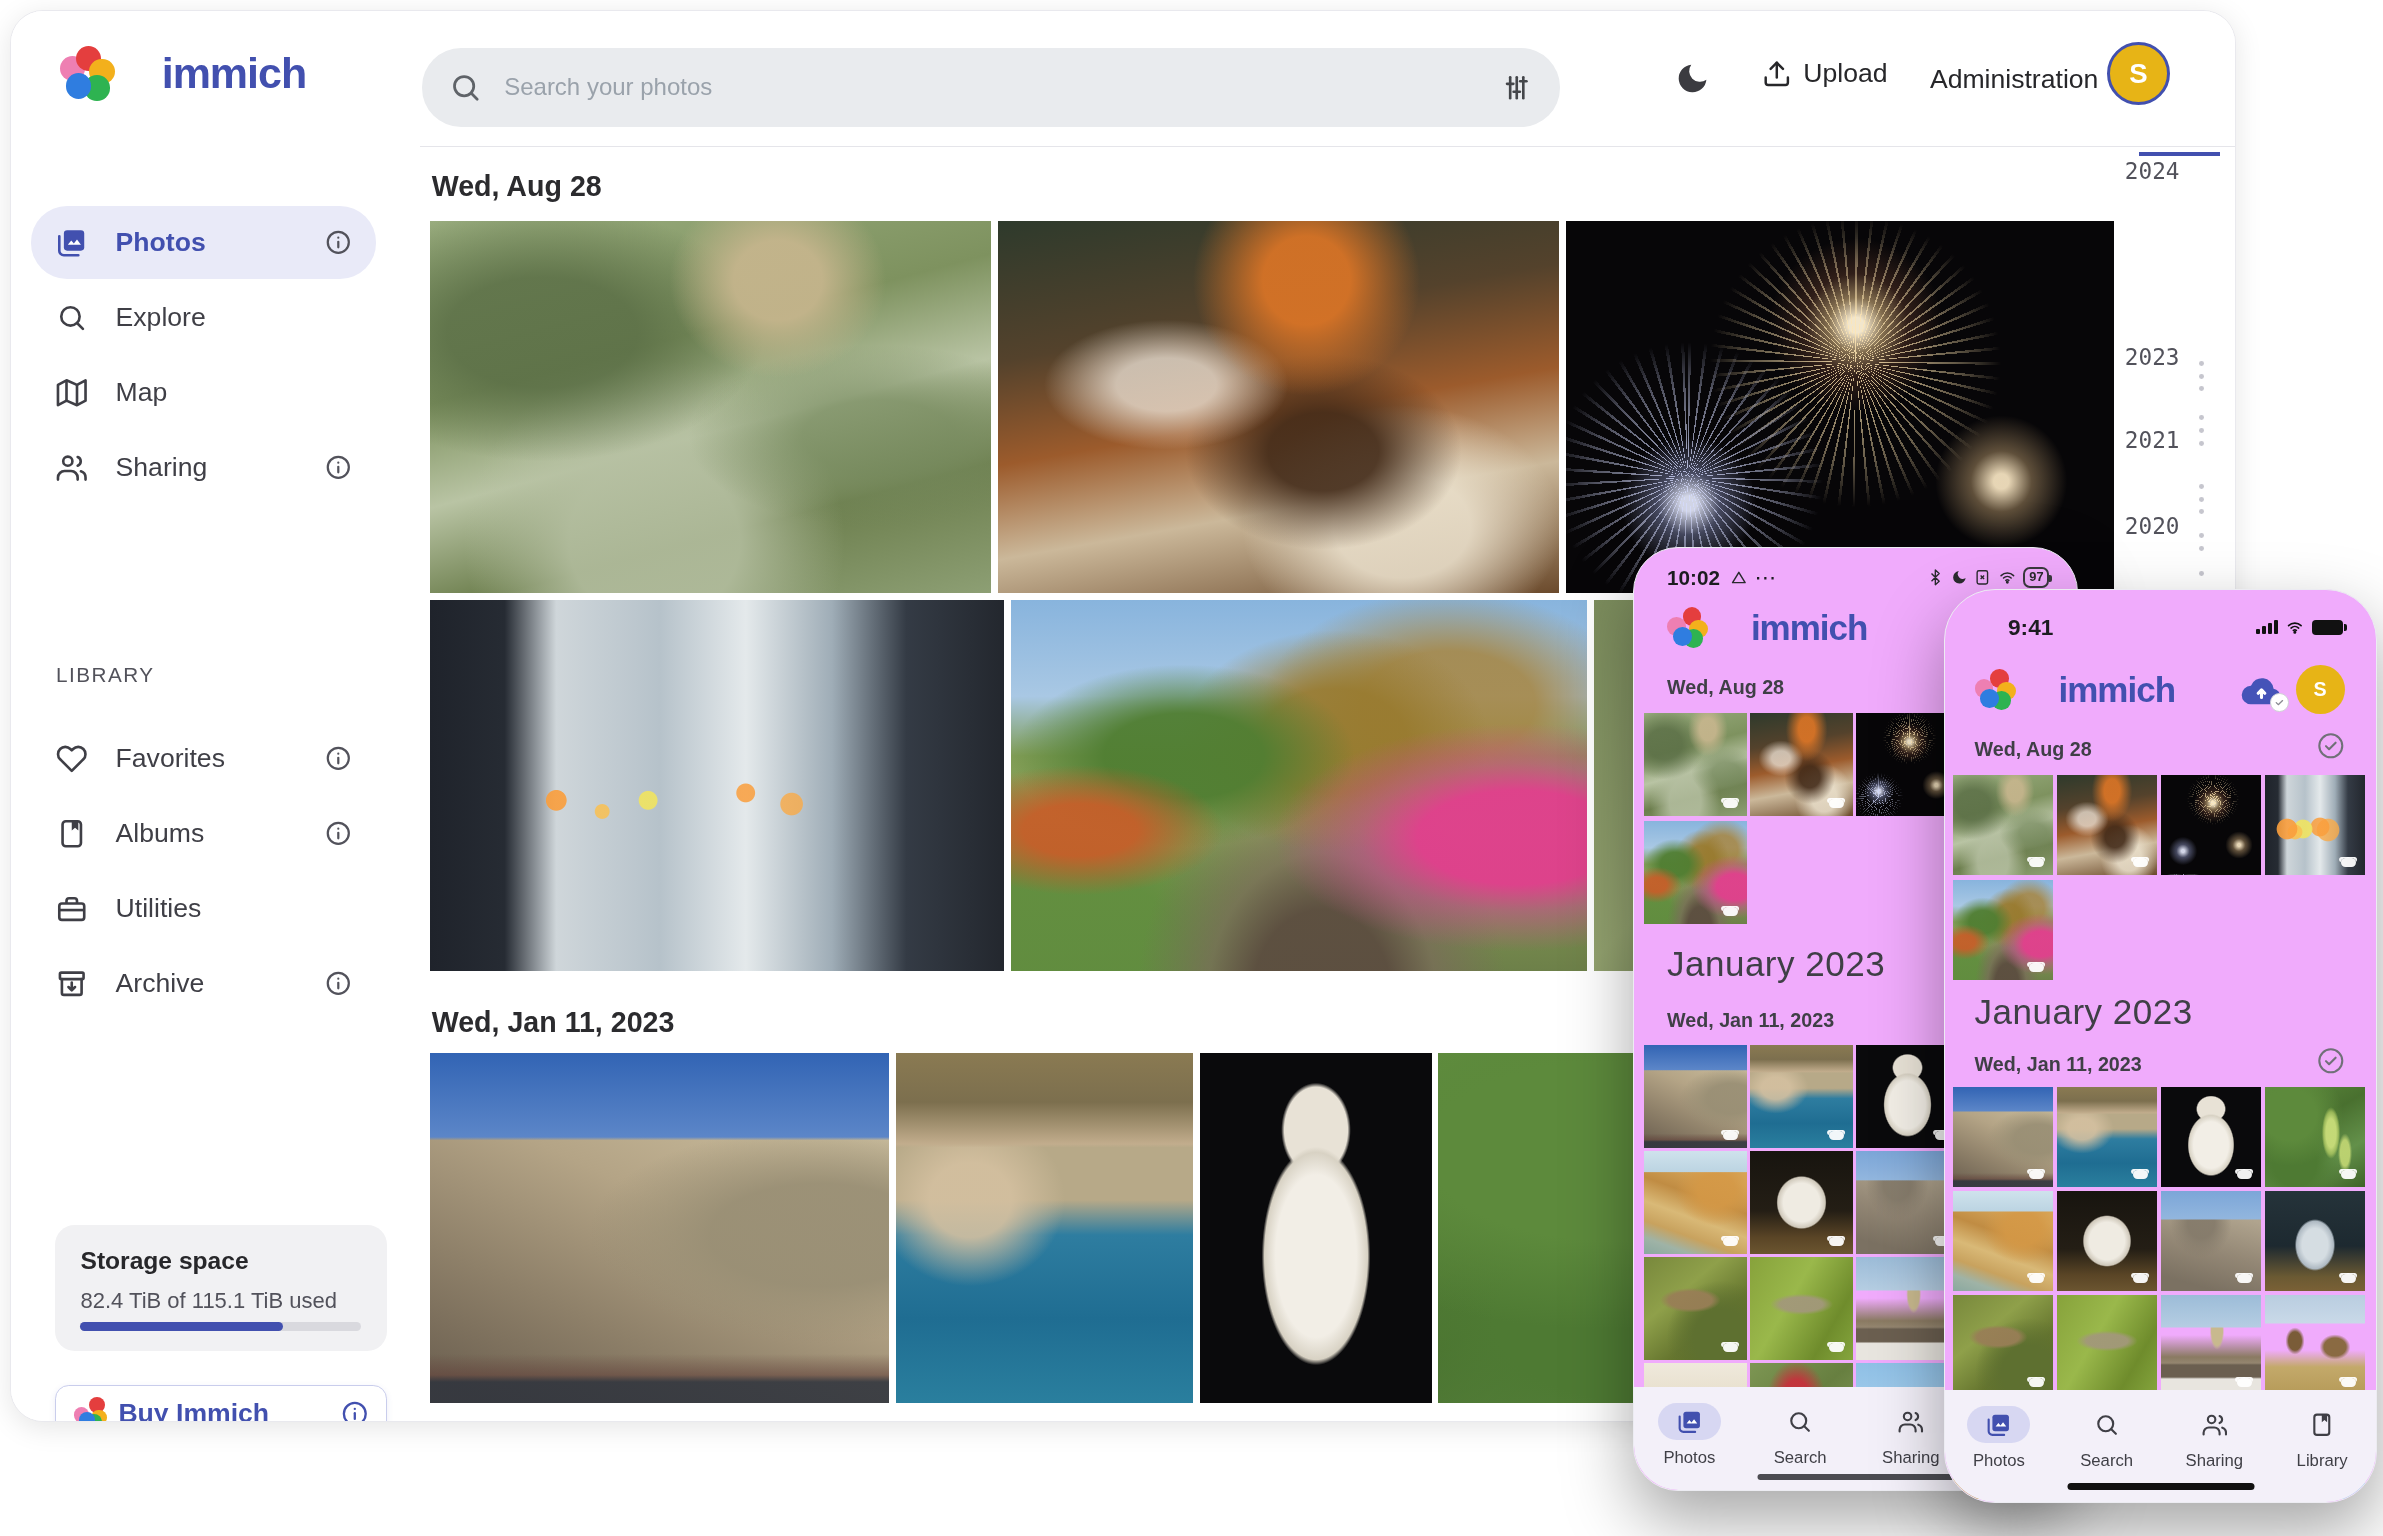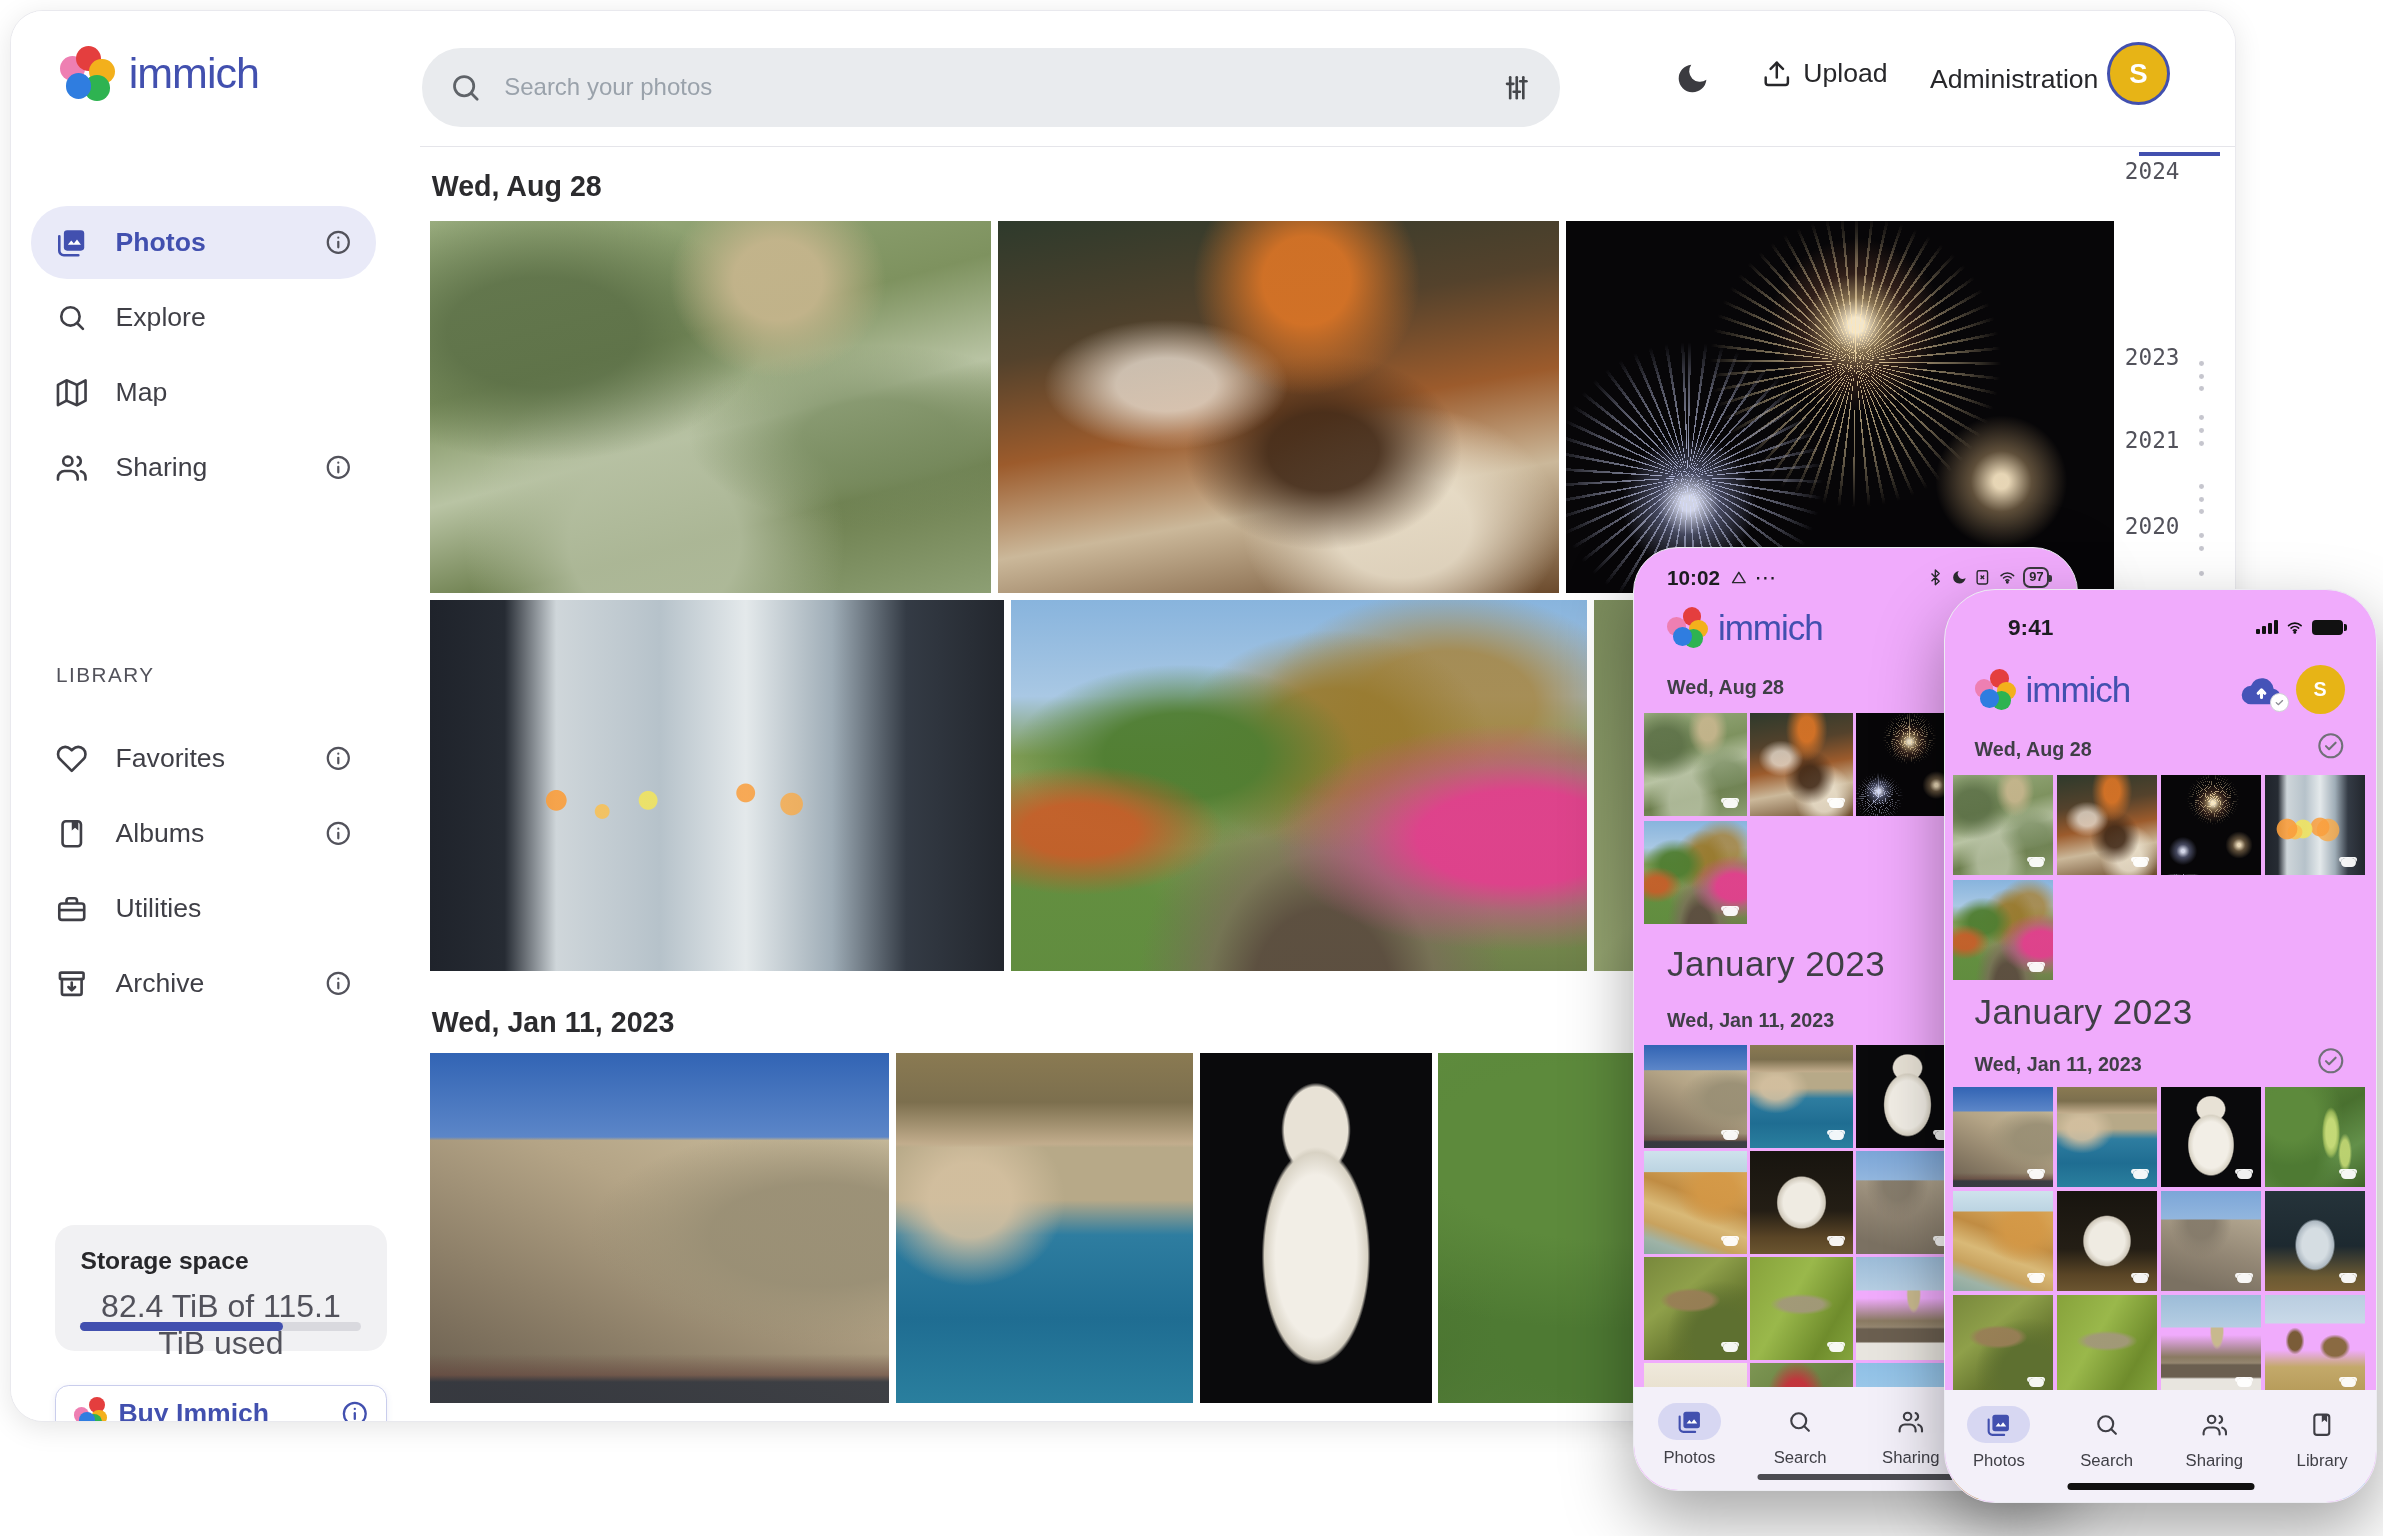--- a/index.html
+++ b/index.html
@@ -9,21 +9,21 @@
   
   .win { position:absolute; left:9.9px; top:9.9px; width:2226px; height:1412px; background:#fff;
          border:1px solid #e9e9ee; border-radius:33px; box-shadow:0 5.9px 27.6px rgba(0,0,0,.10); overflow:hidden; }
   .topbar { position:absolute; left:0; top:0; right:0; height:135px; background:#fff; }
   .topbar-divider { position:absolute; left:0; top:135px; right:0; height:1px; background:#e5e5ea; }
 
   
   .logo { display:flex; align-items:center; gap:13.8px; }
   .flower { position:relative; }
   .flower i { position:absolute; border-radius:50%; display:block; }
-  .logo-text { font-weight:normal; color:#4250af; letter-spacing:-1px; }
+  .logo-text { font-weight:bold; color:#4250af; letter-spacing:-1px;margin-left:33px; }
 
   .win .logo { position:absolute; left:49px; top:35px; }
   .win .flower { width:55px; height:55px; }
   .win .flower i { width:25.6px; height:25.6px; }
   .logo-text.lg { font-size:43px; }
   .p-pink  { left:0;   top:9.9px; background:#ee7fb2; }
   .p-red   { left:15.8px; top:0;  background:#e43e3e; }
   .p-yellow{ right:0;  top:12.8px; background:#f3b01c; }
   .p-green { right:4.9px; bottom:0; background:#2eb351; }
   .p-blue  { left:5.9px; bottom:2px; background:#2f7de0; }
@@ -49,21 +49,21 @@
   .side-item .s-label { position:absolute; left:85px; font-size:26.6px; font-weight:500; }
   .side-item .s-info { position:absolute; right:23.6px; width:26.6px; height:26.6px; color:#52525b; }
   .side-item.active { background:#e9eaf8; }
   .side-item.active .s-label { color:#4250af; font-weight:bold; }
   .side-item.active .s-icon { color:#4250af; }
   .lib-heading { position:absolute; left:45px; top:517px; font-size:20.7px; letter-spacing:1.5px; color:#52525b; }
 
   .storage-card { position:absolute; left:44px; top:1079px; width:332px; height:126px; border-radius:19.7px;
                   background:#f1f1f3; padding:21.7px 25.6px; }
   .storage-title { font-size:24.6px; font-weight:bold; color:#27272a; }
-  .storage-usage { font-size:32px; color:#52525b; margin-top:13.8px;text-align:center; }
+  .storage-usage { font-size:22px; color:#52525b; margin-top:13.8px; }
   .storage-track { position:absolute; left:25.6px; right:25.6px; bottom:19.7px; height:8.9px; border-radius:4.9px; background:#d9d9de; }
   .storage-fill { height:8.9px; border-radius:4.9px; background:#4250af; }
 
   .buy-btn { position:absolute; left:44px; top:1239px; width:332px; height:57px; background:#fff;
              border:1px solid #c9cdec; border-radius:13.8px; box-shadow:0 2px 5.9px rgba(66,80,175,.10);
              display:flex; align-items:center; padding:0 17.7px; gap:11.8px; }
   .buy-btn .flower { width:33px; height:33px; }
   .buy-btn .flower i { width:15.8px; height:15.8px; }
   .buy-label { flex:1; font-size:26.6px; font-weight:bold; color:#4250af; }
   .buy-btn .s-info { width:27.6px; height:27.6px; color:#4250af; }

